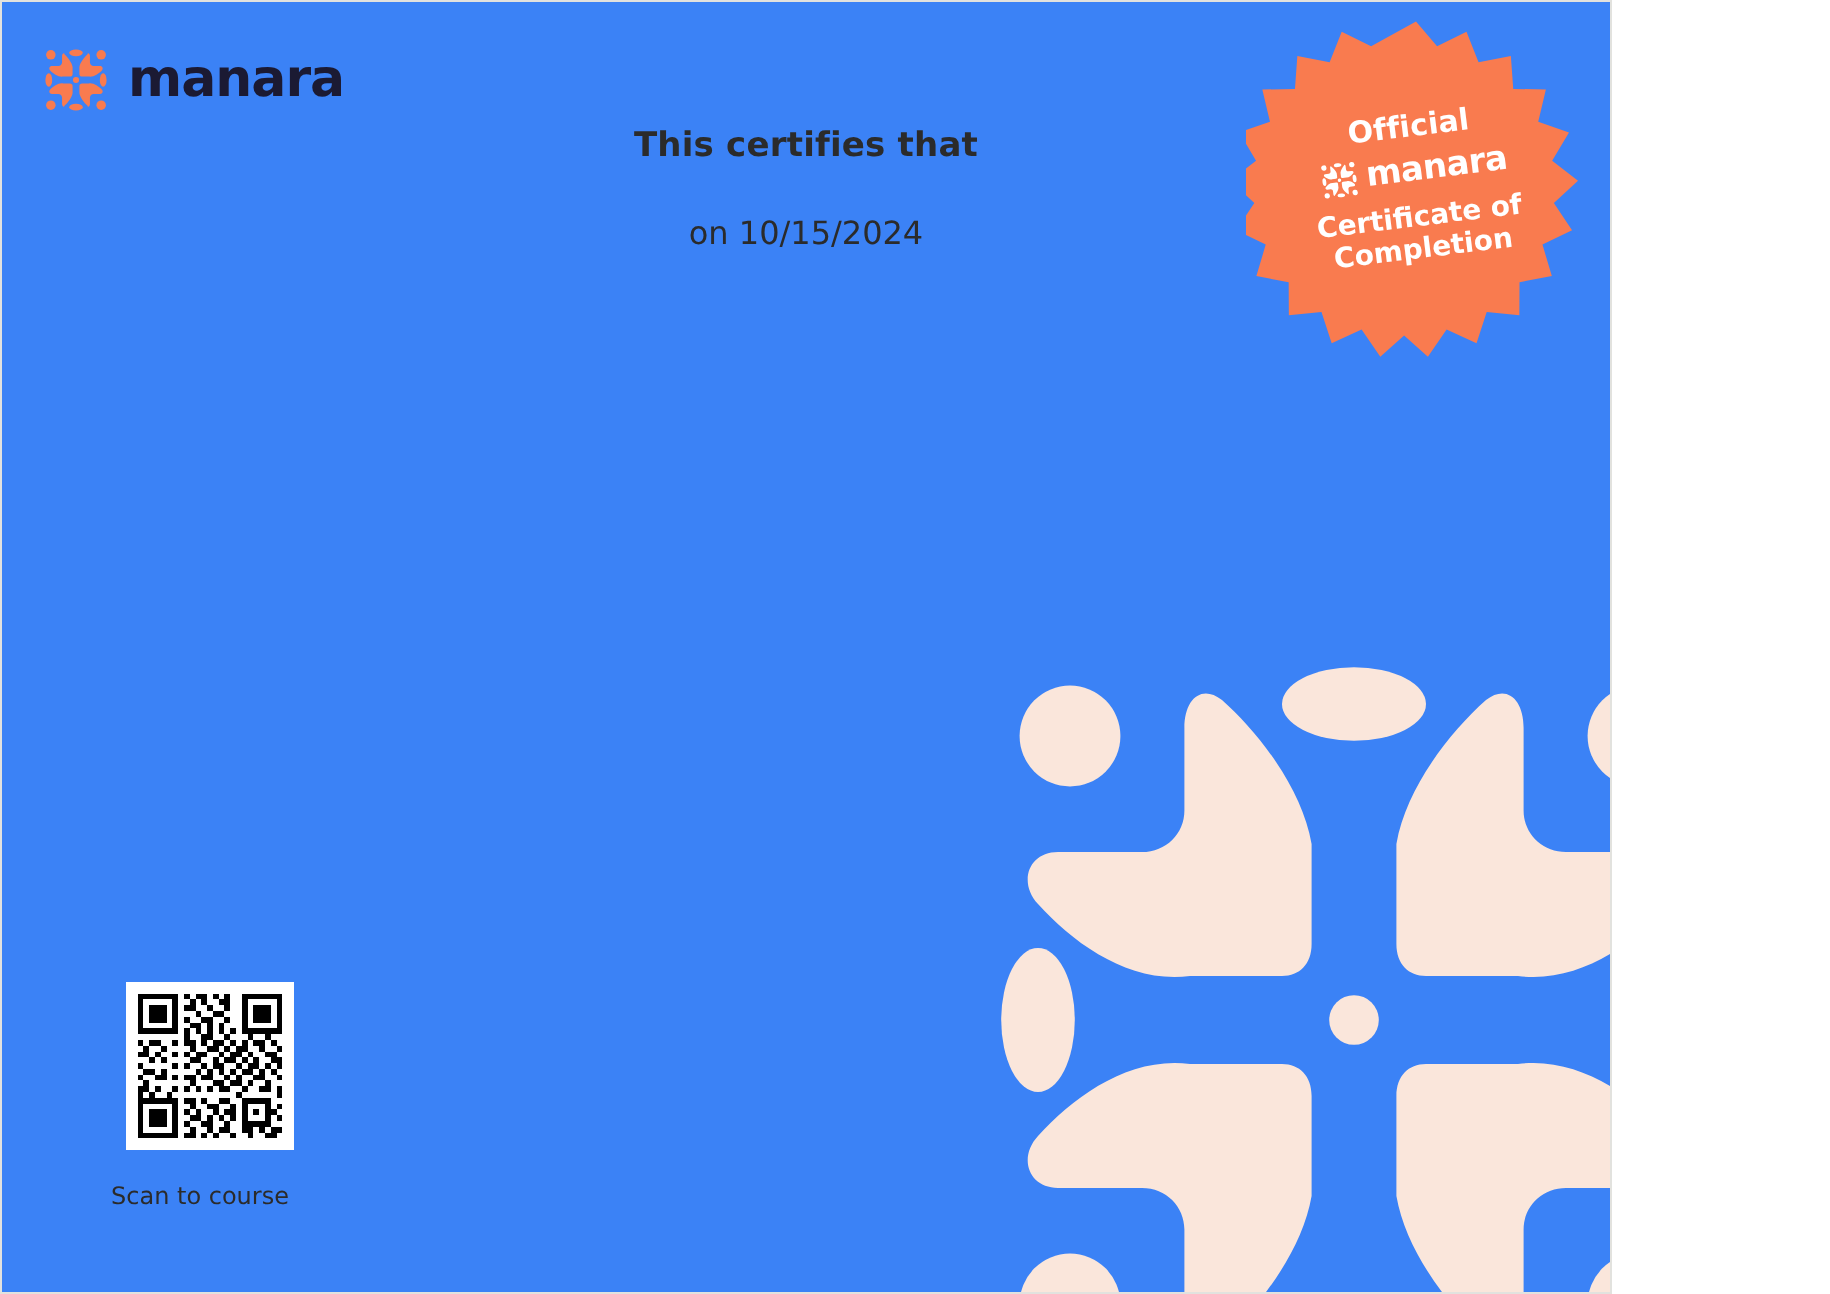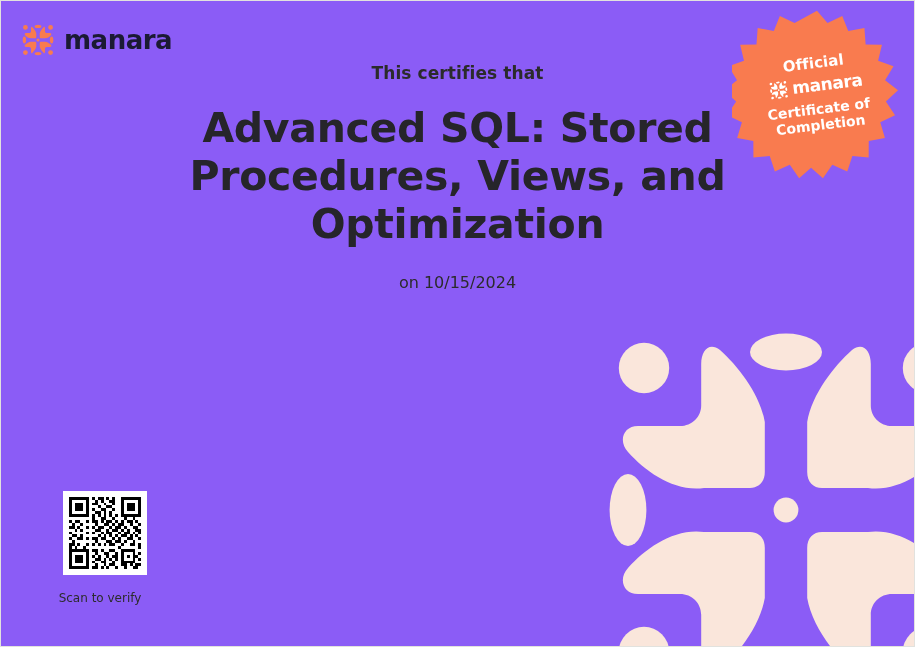--- a/index.html
+++ b/index.html
@@ -9,23 +9,23 @@
   body {
     width: 915px;
     height: 647px;
     background: #ffffff;
     font-family: "DejaVu Sans", sans-serif;
     overflow: hidden;
   }
 
   #certificate {
     position: relative;
-    width: 915px;
+    width: 806px;
     height: 647px;
-    background: #8b5cf6;
+    background: #3b82f6;
     box-sizing: border-box;
     border: 1px solid #e2e2de;
     overflow: hidden;
   }
 
   
   #watermark {
     position: absolute;
     right: -72px;
     bottom: -64px;
@@ -261,21 +261,20 @@
           </svg>
         </span>
         <span class="wordmark">manara</span>
       </div>
       <div class="seal-bottom">Certificate of Completion</div>
     </div>
   </div>
 
   <div id="body-content">
     <div class="line-certifies">This certifies that</div>
-    <div class="course-title">Advanced SQL: Stored Procedures, Views, and Optimization</div>
     <div class="line-date">on 10/15/2024</div>
   </div>
 
   <div id="qr-block">
     <div id="qr-code">
       <svg viewBox="0 0 29 29" shape-rendering="crispEdges" xmlns="http://www.w3.org/2000/svg" aria-hidden="true">
         <rect width="29" height="29" fill="#ffffff"></rect>
         <g fill="#000000">
 
           <rect x="2" y="2" width="7" height="1"></rect>
@@ -440,16 +439,16 @@
             <rect x="21" y="9" width="1" height="1"></rect>
           <rect x="24" y="9" width="1" height="1"></rect>
           <rect x="2" y="19" width="1" height="1"></rect>
             <rect x="4" y="19" width="1" height="1"></rect>
           <rect x="7" y="19" width="1" height="1"></rect>
           <rect x="19" y="19" width="1" height="1"></rect>
             <rect x="26" y="19" width="1" height="1"></rect>
         </g>
       </svg>
     </div>
-    <div id="qr-caption">Scan to verify</div>
+    <div id="qr-caption">Scan to course</div>
   </div>
 
 </div>
 
 </body></html>

